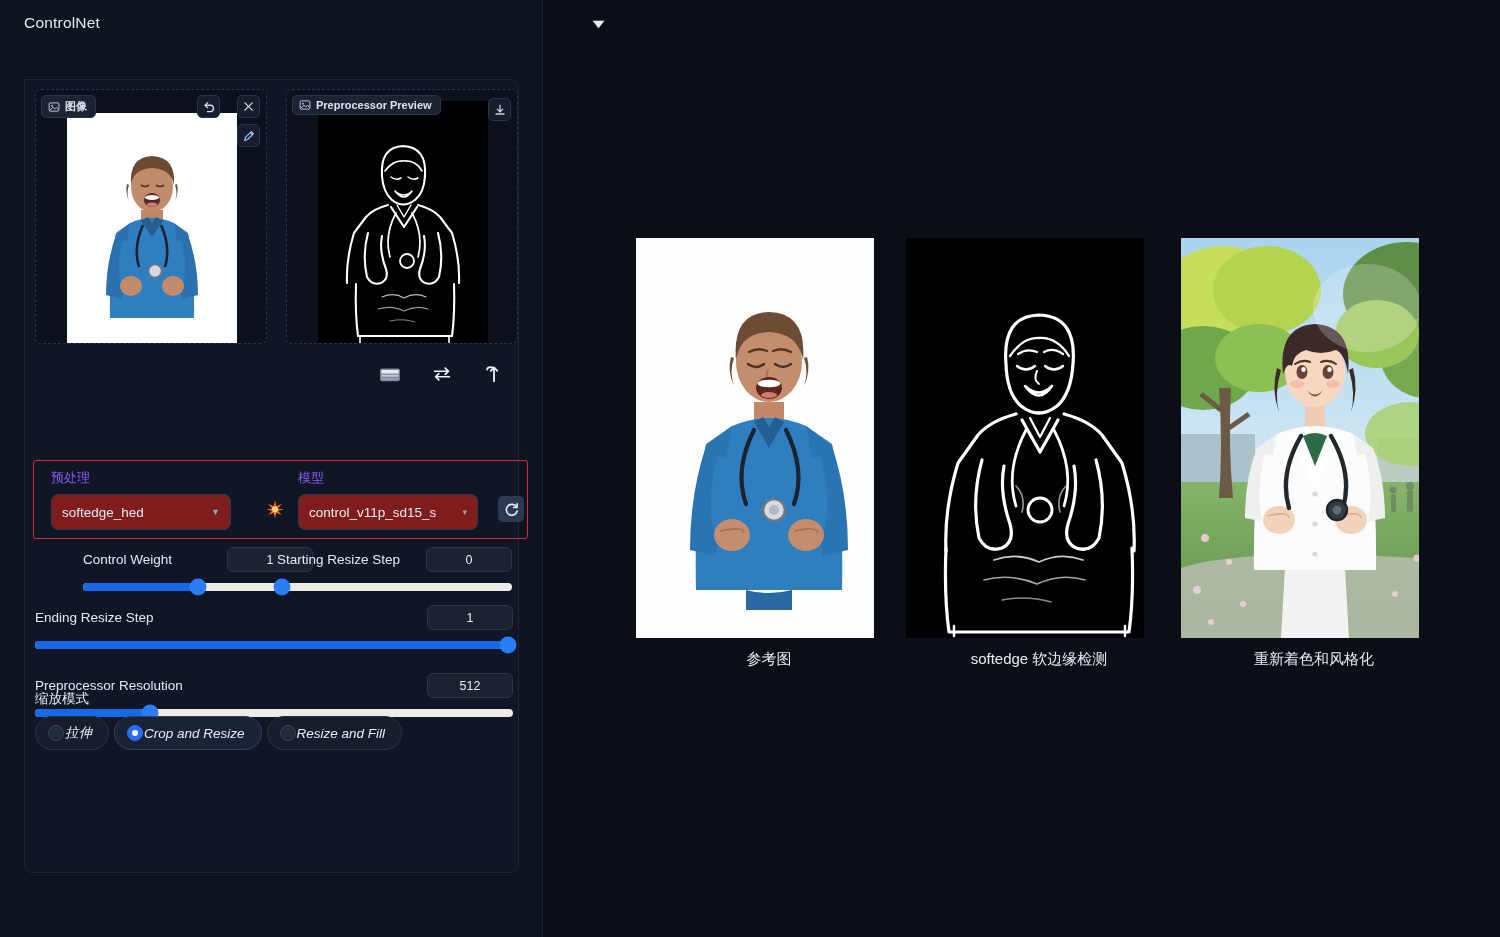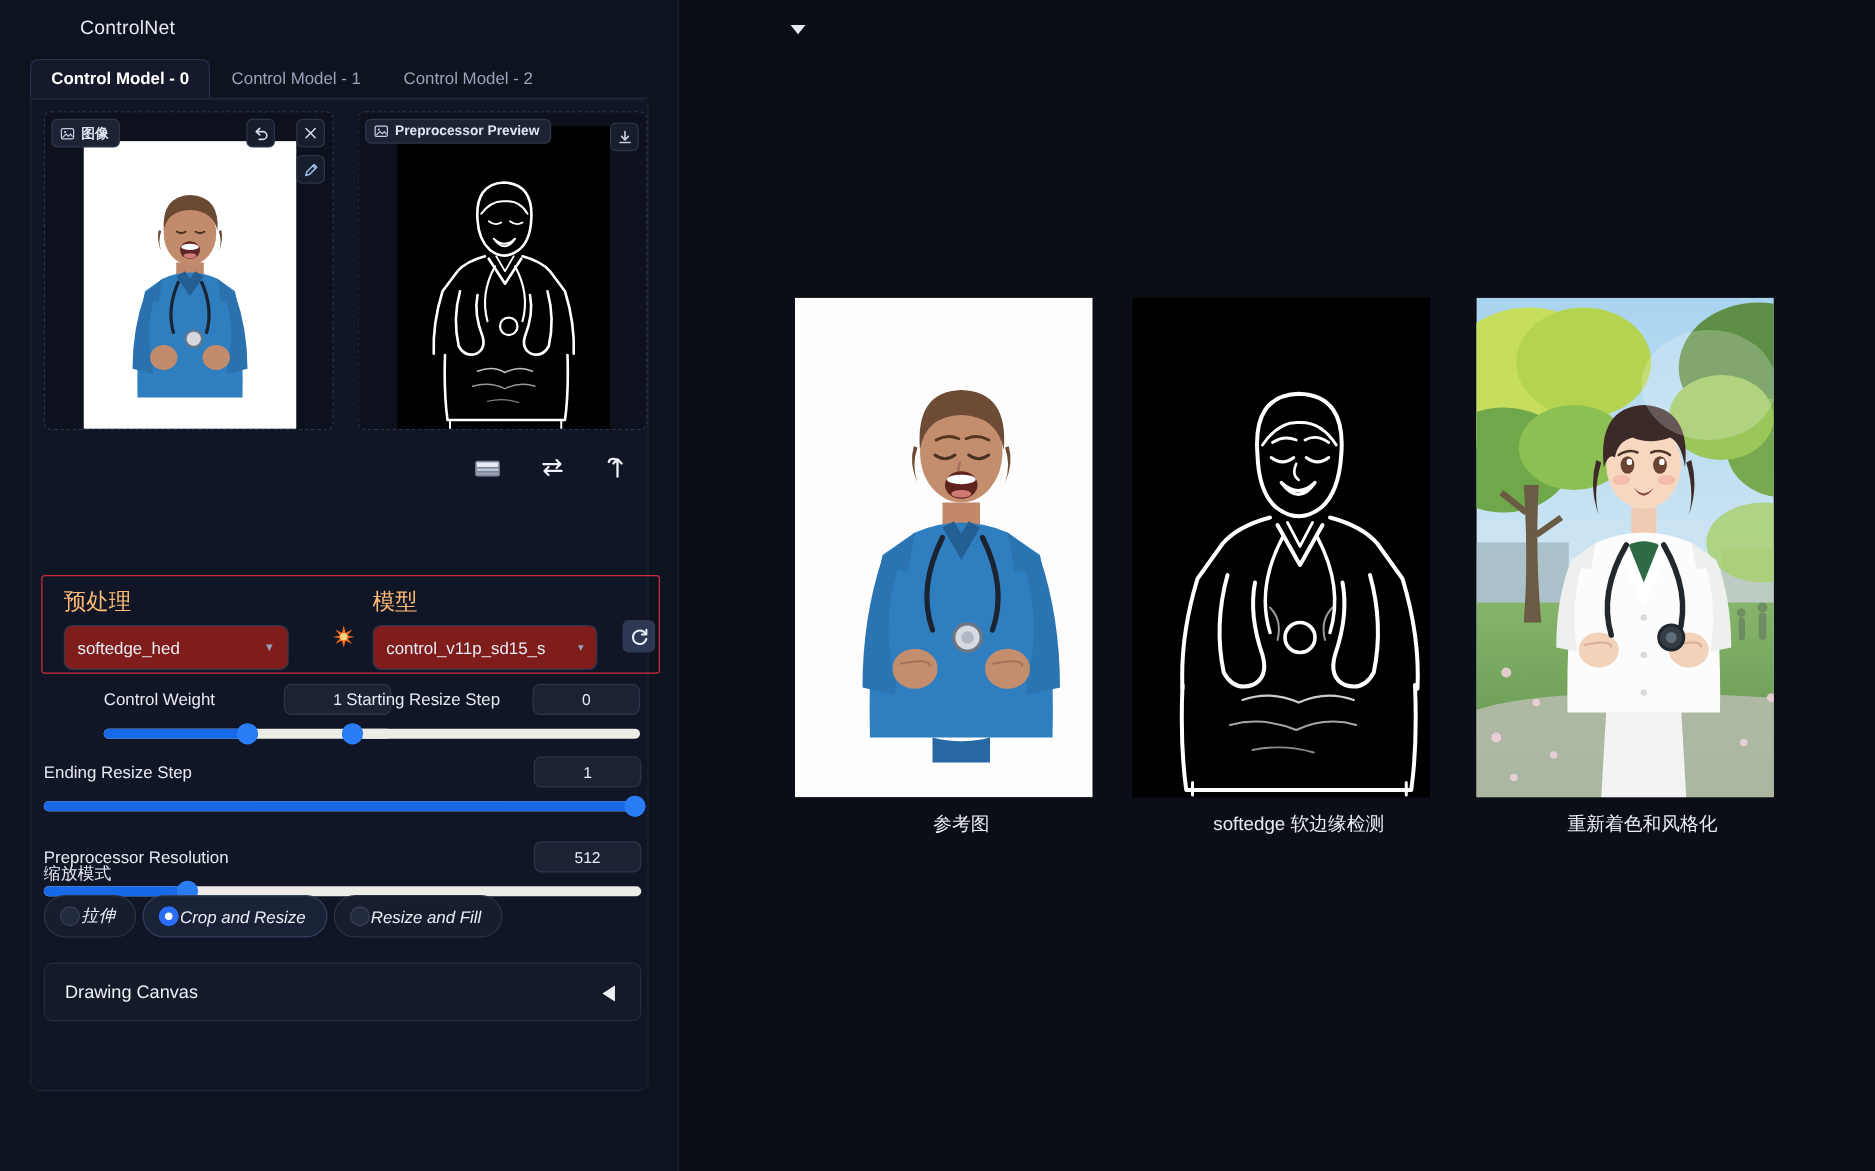--- a/index.html
+++ b/index.html
@@ -15,21 +15,20 @@
   .cn-panel {
     position: absolute; left: 0; top: 0;
     width: 543px; height: 937px;
     background: #0e1320;
     border-right: 1px solid #1b2133;
   }
   .cn-header {
     position: absolute; left: 0; top: 0; width: 626px; height: 46px;
     display: flex; align-items: center; padding: 0 20px 0 24px;
     justify-content: space-between;
-    margin-left: 40px;
   }
   .cn-title { font-size: 15.5px; color: #e6e9f2; letter-spacing: .2px; }
   .cn-collapse {
     color: #e6e9f2; font-size: 15px; line-height: 1;
     transform: scaleX(1.35) scaleY(.85);
   }
 
   
   .tabs {
     position: absolute; left: 24px; top: 45px; width: 495px; height: 34px;
@@ -122,21 +121,21 @@
   }
   .chk-label { font-size: 13.5px; color: #e9ecf4; white-space: nowrap; }
 
   
   .red-group {
     position: absolute; left: 8px; top: 380px;
     width: 495px; height: 79px;
     border: 1.5px solid #cf2b3c;
     border-radius: 3px;
   }
-  .field-label { font-size: 18px; color: #fdba74; }
+  .field-label { font-size: 13px; color: #8b5cf6; }
   .select {
     height: 36px; border-radius: 7px; background: #7f1d1d;
     border: 1px solid #2f374e; display: flex; align-items: center;
     padding: 0 10px; font-size: 13.5px; color: #e9ecf4;
     justify-content: space-between; cursor: pointer; overflow: hidden;
   }
   .select span.val { white-space: nowrap; overflow: hidden; }
   .caret { color: #97a0b6; font-size: 9px; margin-left: 6px; flex: none; }
 
   .spark { width: 22px; height: 22px; display: flex; align-items: center; justify-content: center; cursor: pointer; }
@@ -209,25 +208,20 @@
 
 <div id="root">
 
   <div class="cn-panel">
 
     <div class="cn-header">
       <div class="cn-title">ControlNet</div>
       <div class="cn-collapse">▼</div>
     </div>
 
-    <div class="tabs">
-      <div class="tab active">Control Model - 0</div>
-      <div class="tab">Control Model - 1</div>
-      <div class="tab">Control Model - 2</div>
-    </div>
 
     <div class="cn-body">
 
       <div class="panes">
 
         <div class="pane left">
           <div class="thumb-img">
             <svg viewBox="0 0 170 230" width="170" height="230" preserveAspectRatio="none">
               <rect width="170" height="230" fill="#ffffff"></rect>
 
@@ -452,24 +446,20 @@
         <div class="radio-pill sel">
           <span class="rd on"></span>
           <span class="rd-txt">Crop and Resize</span>
         </div>
         <div class="radio-pill">
           <span class="rd"></span>
           <span class="rd-txt">Resize and Fill</span>
         </div>
       </div>
 
-      <div class="accordion">
-        <span class="acc-title">Drawing Canvas</span>
-        <span class="acc-arrow">◀</span>
-      </div>
 
     </div>
   </div>
 
   <div class="gallery">
 
     <div class="gal-item" style="left:48px;">
       <div class="gal-img">
         <svg viewBox="0 0 266 400" width="266" height="400" preserveAspectRatio="none">
           <rect width="266" height="400" fill="#fdfdfd"></rect>

